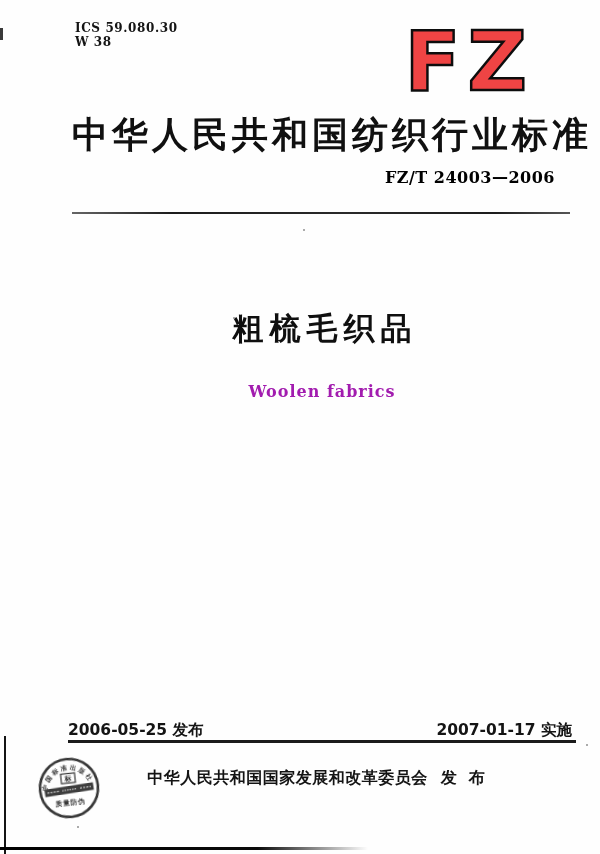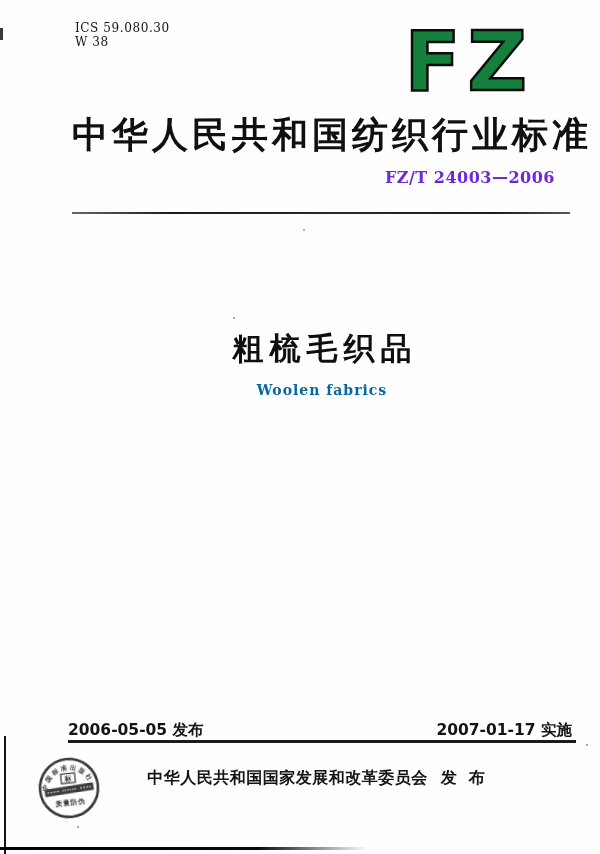--- a/index.html
+++ b/index.html
@@ -8,66 +8,66 @@
     background:#ffffff;
     font-family:"DejaVu Sans", sans-serif;
     color:#161616;
     overflow:hidden;
   }
   .page{position:relative;width:600px;height:854px;background:#fefefe;}
 
   
   .ics-block{
     position:absolute;left:75px;top:21px;
-    font-family:"DejaVu Serif", serif;font-weight:normal;
+    font-family:"DejaVu Serif", serif;font-weight:bold;
     font-size:12px;line-height:14px;letter-spacing:0.6px;
     color:#141414;white-space:nowrap;
   }
 
   
   .fz-logo{
     position:absolute;top:21px;right:66px;
     font-family:"DejaVu Sans", sans-serif;
     font-weight:bold;font-size:82px;line-height:1;
-    letter-spacing:7px;color:#15803d;
+    letter-spacing:7px;color:#ef4444;
     -webkit-text-stroke:2.5px #0d0d0d;
   }
 
   
   .std-category{
     position:absolute;left:72px;top:111px;width:500px;
     text-align:left;white-space:nowrap;
     font-weight:bold;font-size:36px;letter-spacing:4px;
     color:#101010;
     font-family:Liberation Mono, monospace;
   }
 
   
   .std-number-block{
     position:absolute;right:45px;top:168px;text-align:right;
-    font-family:"DejaVu Serif", serif;font-weight:bold;color:#6d28d9;
+    font-family:"DejaVu Serif", serif;font-weight:bold;color:#000000;
   }
   .std-number-main{font-size:16px;letter-spacing:0.5px;white-space:nowrap;}
   .std-number-sub{font-size:11.5px;margin-top:2px;letter-spacing:0.4px;white-space:nowrap;}
 
   .rule-top{
     position:absolute;left:72px;top:212px;width:498px;height:2px;
     background:linear-gradient(90deg,#666 0%,#1c1c1c 20%,#2a2a2a 55%,#1c1c1c 85%,#555 100%);
   }
 
   
   .doc-title{
-    position:absolute;left:72px;top:328px;width:500px;
+    position:absolute;left:72px;top:308px;width:500px;
     text-align:center;font-weight:bold;font-size:31px;
     letter-spacing:6px;text-indent:6px;color:#0f0f0f;white-space:nowrap;
   }
   .doc-title-en{
     position:absolute;left:72px;top:382px;width:500px;
     text-align:center;font-family:"DejaVu Serif", serif;
-    font-weight:bold;font-size:14px;letter-spacing:1px;color:#0369a1;
+    font-weight:bold;font-size:16px;letter-spacing:1px;color:#a21caf;
   }
 
   
   .date-row{
     position:absolute;left:68px;top:720px;width:504px;
     display:flex;justify-content:space-between;
     font-weight:bold;font-size:15.5px;color:#141414;white-space:nowrap;
   }
   .rule-bottom{
     position:absolute;left:68px;top:740px;width:508px;height:3px;
@@ -115,21 +115,21 @@
   <div class="std-number-block">
     <div class="std-number-main">FZ/T 24003—2006</div>
   </div>
 
   <div class="rule-top"></div>
 
   <div class="doc-title">粗梳毛织品</div>
   <div class="doc-title-en">Woolen fabrics</div>
 
   <div class="date-row">
-    <span>2006-05-05 发布</span>
+    <span>2006-05-25 发布</span>
     <span>2007-01-17 实施</span>
   </div>
   <div class="rule-bottom"></div>
 
   <div class="authority-row">
     <span>中华人民共和国国家发展和改革委员会</span><span class="issue-verb">发布</span>
   </div>
 
   <svg class="seal" viewBox="0 0 64 64">
     <circle cx="32" cy="32" r="29" fill="none" stroke="#1c1c1c" stroke-width="2.6"></circle>

